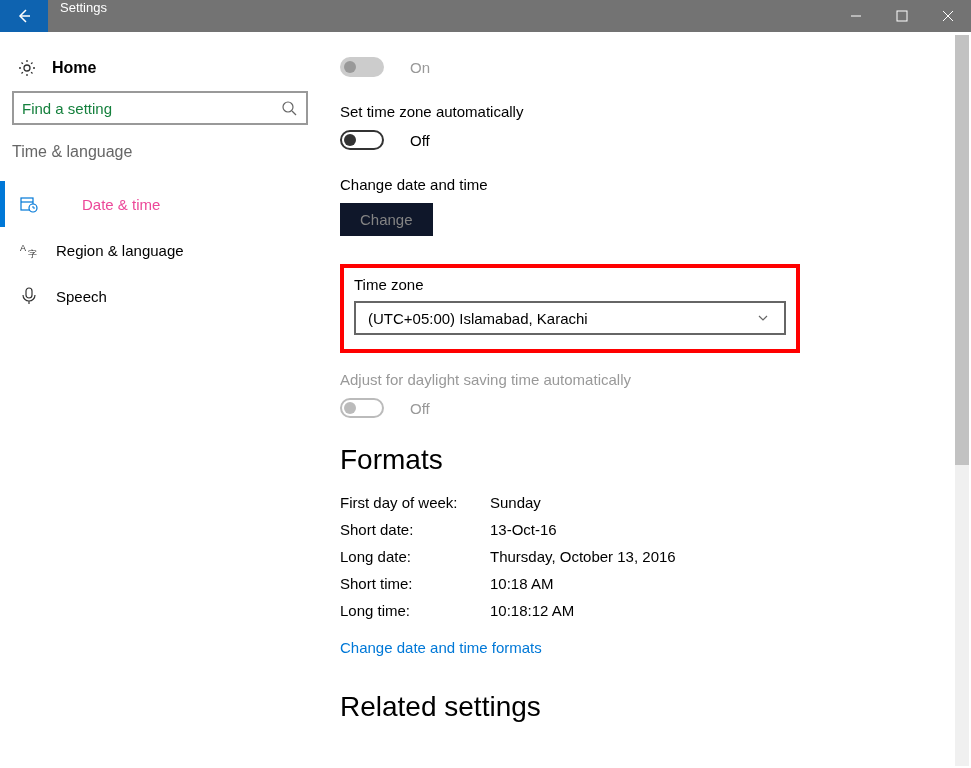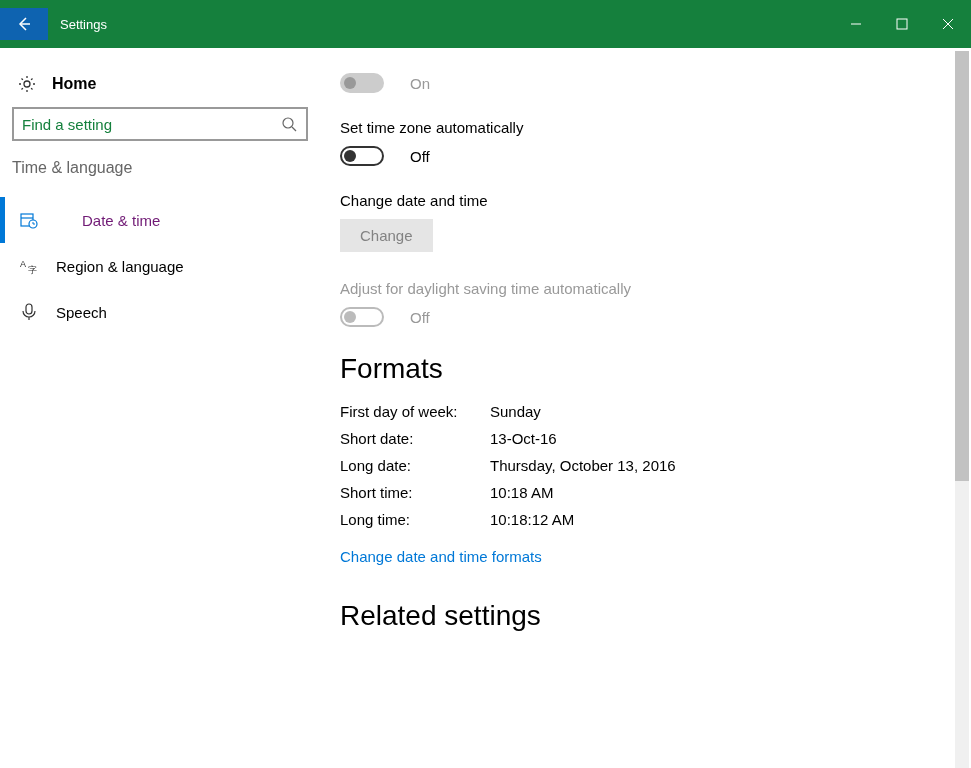--- a/index.html
+++ b/index.html
@@ -1,18 +1,18 @@
 <!DOCTYPE html>
 <html><head>
 <meta charset="utf-8">
 <style>
   * { box-sizing: border-box; margin: 0; padding: 0; }
   html, body { width: 971px; height: 768px; font-family: "Segoe UI", Arial, sans-serif; background: #fff; overflow: hidden; }
   .titlebar {
-    height: 48px; background: #15803d; color: #fff; display: flex; align-items: center;
+    height: 32px; background: #737373; color: #fff; display: flex; align-items: flex-start;
   }
   .back-btn {
     width: 48px; height: 32px; background: #0e63b0; display: flex; align-items: center; justify-content: center; cursor: pointer;
   }
   .title { padding-left: 12px; font-size: 13px; flex: 1; }
   .win-controls { display: flex; }
   .win-btn { width: 46px; height: 32px; display: flex; align-items: center; justify-content: center; cursor: pointer; }
   .body { display: flex; height: calc(768px - 32px); border-top: 1px solid #fff; }
   .sidebar { width: 320px; padding: 18px 0 0 0; }
   .home-row { display: flex; align-items: center; padding: 8px 18px 14px 18px; gap: 16px; font-weight: bold; }
@@ -21,21 +21,21 @@
     margin: 0 12px 18px 12px; height: 34px; border: 2px solid #999;
     display: flex; align-items: center; padding: 0 8px 0 8px; justify-content: space-between;
   }
   .search-placeholder { color: #15803d; font-size: 15px; }
   .section-label { padding: 0 12px 10px 12px; color: #666; font-size: 16px; }
   .nav-items { padding-top: 10px; }
   .nav-item {
     display: flex; align-items: center; height: 46px; padding-left: 20px; gap: 18px;
     font-size: 15px; cursor: pointer; position: relative;
   }
-  .nav-item.active { color: #701a75; gap: 44px; }
+  .nav-item.active { color: #ec4899; gap: 44px; }
   .nav-item.active::before {
     content: ""; position: absolute; left: 0; top: 0; bottom: 0; width: 5px; background: #0078d7;
   }
   .icon { width: 18px; height: 18px; display: inline-flex; align-items: center; justify-content: center; flex-shrink: 0; }
   .content-wrap { flex: 1; position: relative; overflow: hidden; }
   .content { height: 100%; overflow-y: auto; padding: 24px 20px 20px 20px; }
   .scrollbar-track {
     position: absolute; right: 2px; top: 2px; bottom: 2px; width: 14px; background: #f0f0f0;
   }
   .scrollbar-thumb {
@@ -48,21 +48,21 @@
   }
   .toggle.off-disabled { background: #ccc; }
   .toggle.off-disabled .knob { background: #999; left: 4px; }
   .toggle.off { background: #fff; border: 2px solid #333; }
   .toggle.off .knob { background: #333; left: 2px; top: 2px; width: 12px; height: 12px; }
   .knob { position: absolute; width: 12px; height: 12px; border-radius: 50%; top: 4px; }
   .toggle-row { display: flex; align-items: center; gap: 26px; margin-bottom: 26px; }
   .toggle-state { font-size: 15px; }
   .toggle-state.disabled { color: #999; }
   .change-btn {
-    background: #e5e5e5; color: #838383; border: none; padding: 8px 20px; font-size: 15px; margin-bottom: 28px; cursor: default;
+    background: #0f172a; color: #838383; border: none; padding: 8px 20px; font-size: 15px; margin-bottom: 28px; cursor: default;
   }
   .tz-box { border: 4px solid #f00; padding: 8px 10px 14px 10px; margin-bottom: 18px; width: 460px; }
   .dropdown {
     border: 2px solid #666; height: 34px; display: flex; align-items: center; justify-content: space-between;
     padding: 0 12px; font-size: 15px;
   }
   .h2 { font-size: 28px; font-weight: 400; margin: 20px 0 18px 0; }
   .format-table { font-size: 15px; }
   .format-row { display: flex; margin-bottom: 10px; }
   .format-k { width: 150px; }
@@ -168,20 +168,31 @@
       <div class="toggle-row">
         <span class="toggle off">
             <span class="knob"></span>
           </span>
         <span class="toggle-state">Off</span>
       </div>
 
       <div class="setting-label">Change date and time</div>
       <button class="change-btn">Change</button>
 
+      <div class="tz-box">
+        <div class="setting-label" style="margin-bottom:8px">Time zone</div>
+        <div class="dropdown">
+          <span>(UTC+05:00) Islamabad, Karachi</span>
+          <span class="icon">
+            <svg width="12" height="12" viewBox="0 0 12 12">
+                <path d="M2 4l4 4 4-4" stroke="#666" stroke-width="1.2" fill="none"></path>
+              </svg>
+          </span>
+        </div>
+      </div>
 
       <div class="setting-label disabled">Adjust for daylight saving time automatically</div>
       <div class="toggle-row">
         <span class="toggle off" style="border-color:#bbb">
             <span class="knob" style="background:#bbb"></span>
           </span>
         <span class="toggle-state disabled">Off</span>
       </div>
 
       <div class="h2">Formats</div>

